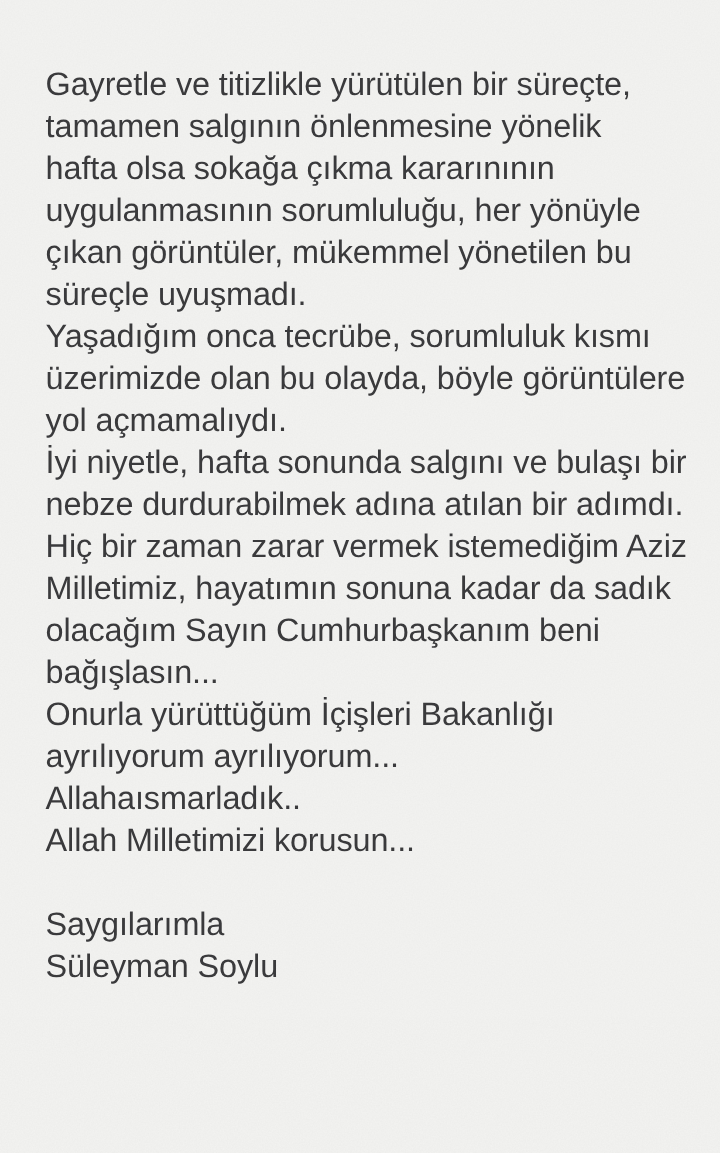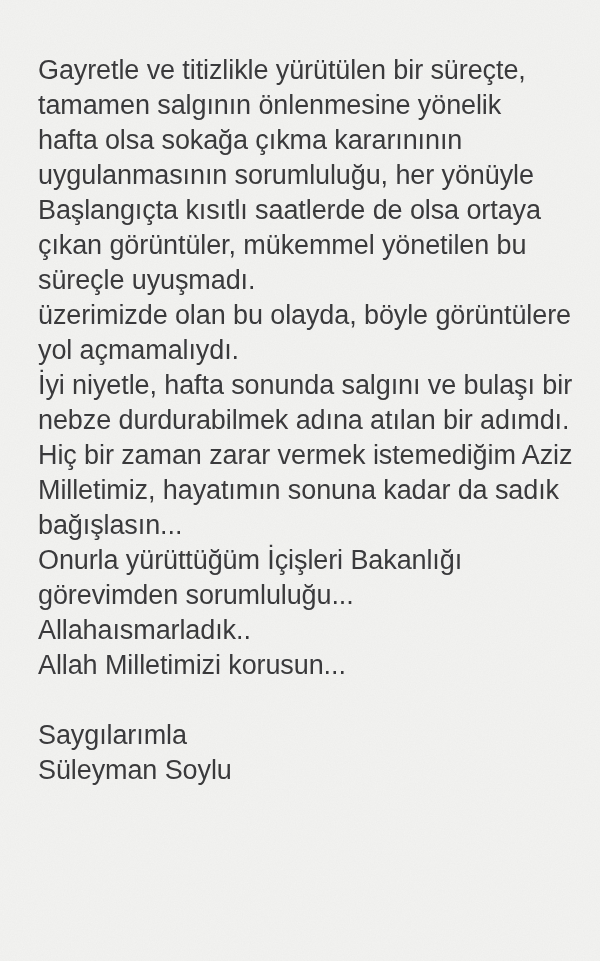--- a/index.html
+++ b/index.html
@@ -48,30 +48,31 @@
     <feColorMatrix type="matrix" values="0 0 0 0 0.25  0 0 0 0 0.25  0 0 0 0 0.25  0 0 0 1 0"></feColorMatrix>
   </filter>
   <rect width="600" height="961" filter="url(#grain)"></rect>
 </svg>
 
 <div class="note-body" style="color: rgb(58, 58, 60);">
     <div class="text-line">Gayretle ve titizlikle yürütülen bir süreçte,</div>
     <div class="text-line">tamamen salgının önlenmesine yönelik</div>
     <div class="text-line">hafta olsa sokağa çıkma kararınının</div>
     <div class="text-line">uygulanmasının sorumluluğu, her yönüyle</div>
-    <div class="text-line">Başlangıçta kısıtlı saatlerde de olsa ortaya</div>
     <div class="text-line">çıkan görüntüler, mükemmel yönetilen bu</div>
     <div class="text-line">süreçle uyuşmadı.</div>
+    <div class="text-line">Yaşadığım onca tecrübe, sorumluluk kısmı</div>
     <div class="text-line">üzerimizde olan bu olayda, böyle görüntülere</div>
     <div class="text-line">yol açmamalıydı.</div>
     <div class="text-line">İyi niyetle, hafta sonunda salgını ve bulaşı bir</div>
     <div class="text-line">nebze durdurabilmek adına atılan bir adımdı.</div>
     <div class="text-line">Hiç bir zaman zarar vermek istemediğim Aziz</div>
     <div class="text-line">Milletimiz, hayatımın sonuna kadar da sadık</div>
+    <div class="text-line">olacağım Sayın Cumhurbaşkanım beni</div>
     <div class="text-line">bağışlasın...</div>
     <div class="text-line">Onurla yürüttüğüm İçişleri Bakanlığı</div>
-    <div class="text-line">görevimden sorumluluğu...</div>
+    <div class="text-line">ayrılıyorum ayrılıyorum...</div>
     <div class="text-line">Allahaısmarladık..</div>
     <div class="text-line">Allah Milletimizi korusun...</div>
     <div class="text-line">&nbsp;</div>
     <div class="text-line">Saygılarımla</div>
     <div class="text-line">Süleyman Soylu</div>
   </div>
 
 </body></html>

